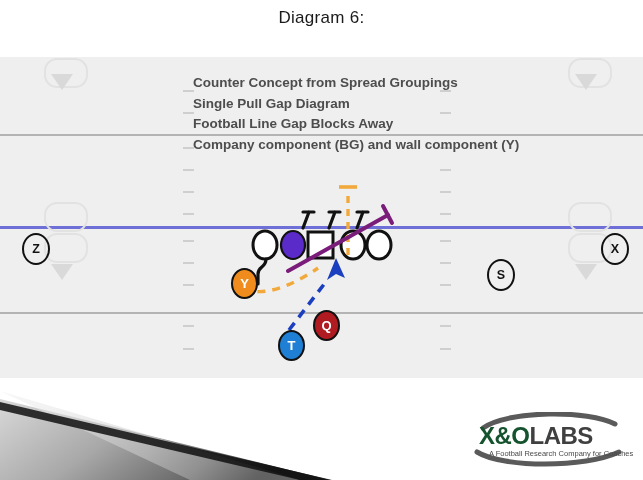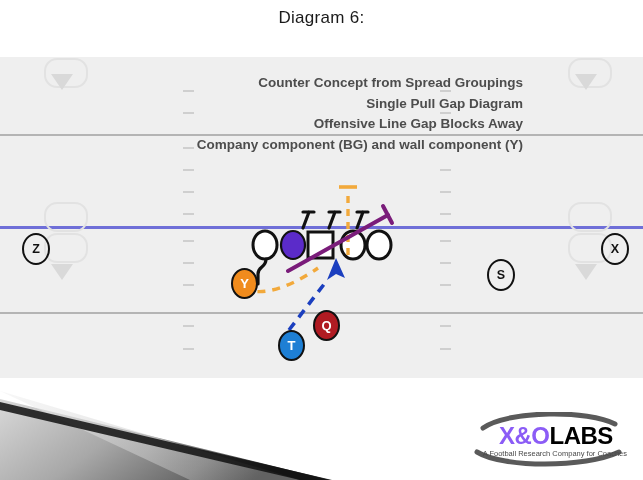--- a/index.html
+++ b/index.html
@@ -28,21 +28,21 @@
   .arrowdown{
     position:absolute;width:0;height:0;
     border-left:11px solid transparent;border-right:11px solid transparent;
     border-top:16px solid #d9d9d9;
   }
 
   
   #overlay{position:absolute;left:0;top:0;width:643px;height:480px;}
 
   
-  #notes{position:absolute;left:193px;top:73px;width:330px;text-align:right;}
+  #notes{position:absolute;left:193px;top:73px;width:330px;}
   #notes div{
     font-size:13.5px;font-weight:bold;color:#4d4d4d;line-height:20.5px;
     white-space:nowrap;
   }
 
   
   .chip{
     position:absolute;width:23px;height:27px;border-radius:50%;
     border:2px solid #111;display:flex;align-items:center;justify-content:center;
     font-size:13px;font-weight:bold;color:#ffffff;
@@ -52,24 +52,24 @@
 
   
   #wedge{position:absolute;left:0;bottom:0;width:400px;height:95px;overflow:hidden;}
 
   
   #logo{position:absolute;right:12px;bottom:12px;width:156px;height:56px;}
   #logo .lg-main{
     position:absolute;left:10px;top:12px;width:146px;
     font-size:24px;font-weight:bold;letter-spacing:-0.5px;line-height:24px;
   }
-  #logo .xo{color:#8b5cf6;margin-left:20px;}
-  #logo .labs{color:#000000;}
+  #logo .xo{color:#14532d;}
+  #logo .labs{color:#404040;}
   #logo .tag{
-    position:absolute;left:8px;top:37px;width:150px;text-align:right;
+    position:absolute;left:20px;top:37px;width:150px;text-align:left;
     font-size:7.5px;color:#4a4a4a;white-space:nowrap;
   }
 </style>
 </head>
 <body>
 
 <div id="stage">
 
   <div id="title">Diagram 6:</div>
 
@@ -111,21 +111,21 @@
 
   <div class="numblock" style="left:568px;top:58px;"></div>
   <div class="arrowdown" style="left:575px;top:74px;"></div>
   <div class="numblock" style="left:568px;top:202px;"></div>
   <div class="numblock" style="left:568px;top:233px;"></div>
   <div class="arrowdown" style="left:575px;top:264px;"></div>
 
   <div id="notes">
     <div>Counter Concept from Spread Groupings</div>
     <div>Single Pull Gap Diagram</div>
-    <div>Offensive Line Gap Blocks Away</div>
+    <div>Football Line Gap Blocks Away</div>
     <div>Company component (BG) and wall component (Y)</div>
   </div>
 
   <svg id="overlay" viewBox="0 0 643 480">
 
     <g stroke="#111111" stroke-width="3.2" fill="none" stroke-linecap="round">
       <path d="M303,212 L314,212 M309,212 L303,228"></path>
     </g>
     <g stroke="#111111" stroke-width="3.2" fill="none" stroke-linecap="round">
       <path d="M329,212 L340,212 M335,212 L329,228"></path>

